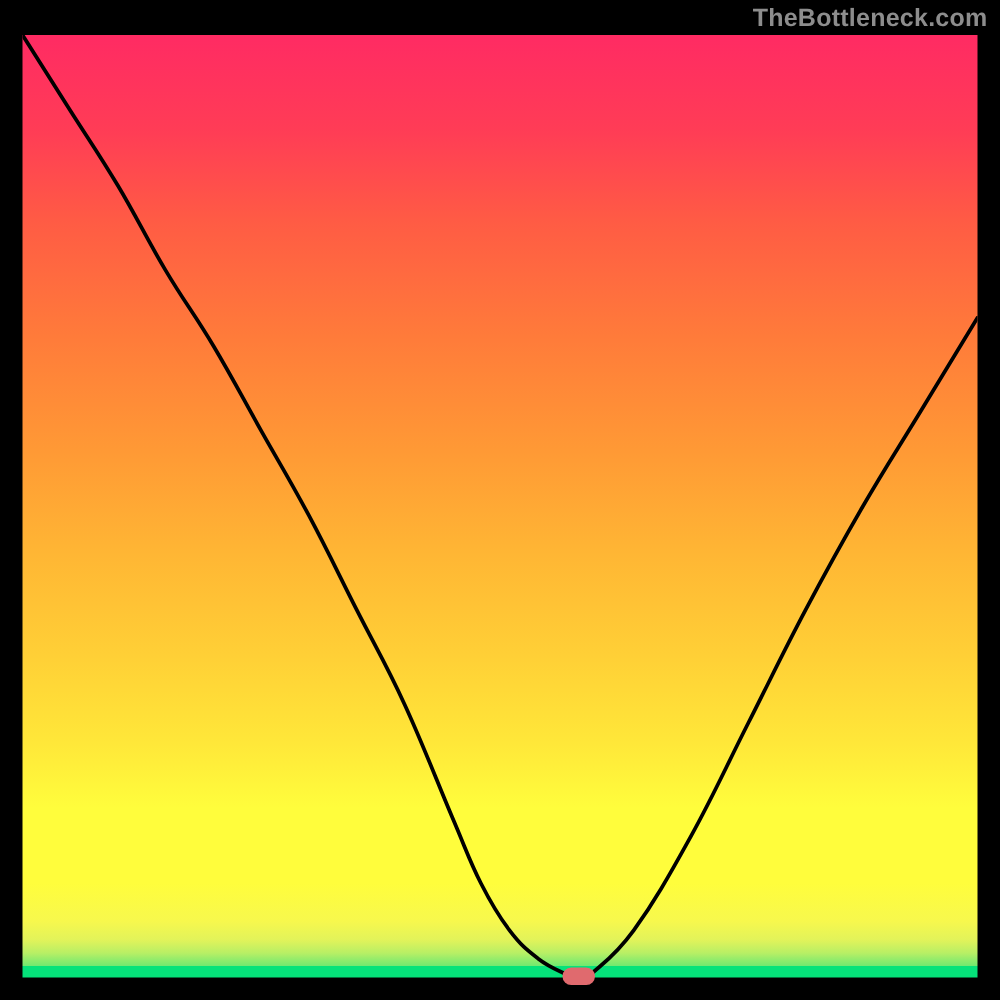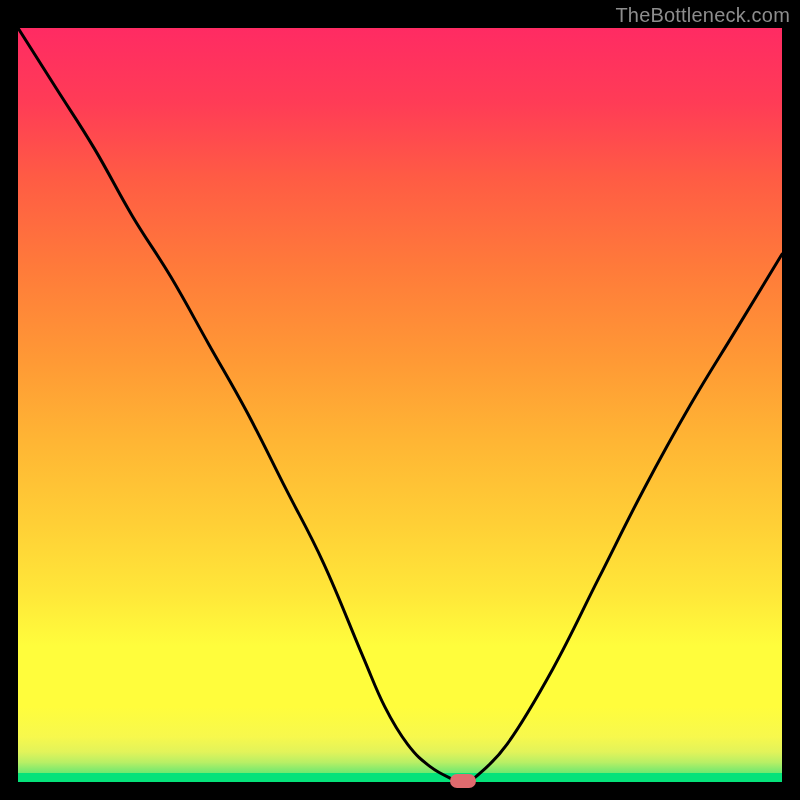--- a/index.html
+++ b/index.html
@@ -43,21 +43,21 @@
       #ff3c56 90%,
       #ff2b63 100%
     );
   }
   .watermark {
     position: absolute;
     top: 4px;
     right: 10px;
     font-family: Arial, Helvetica, sans-serif;
     font-size: 20px;
-    font-weight: 400;
+    font-weight: 700;
     color: #8d8d8d;
     letter-spacing: 0.2px;
   }
   svg.curve {
     position: absolute;
     left: 0;
     top: 0;
     width: 764px;
     height: 754px;
   }

